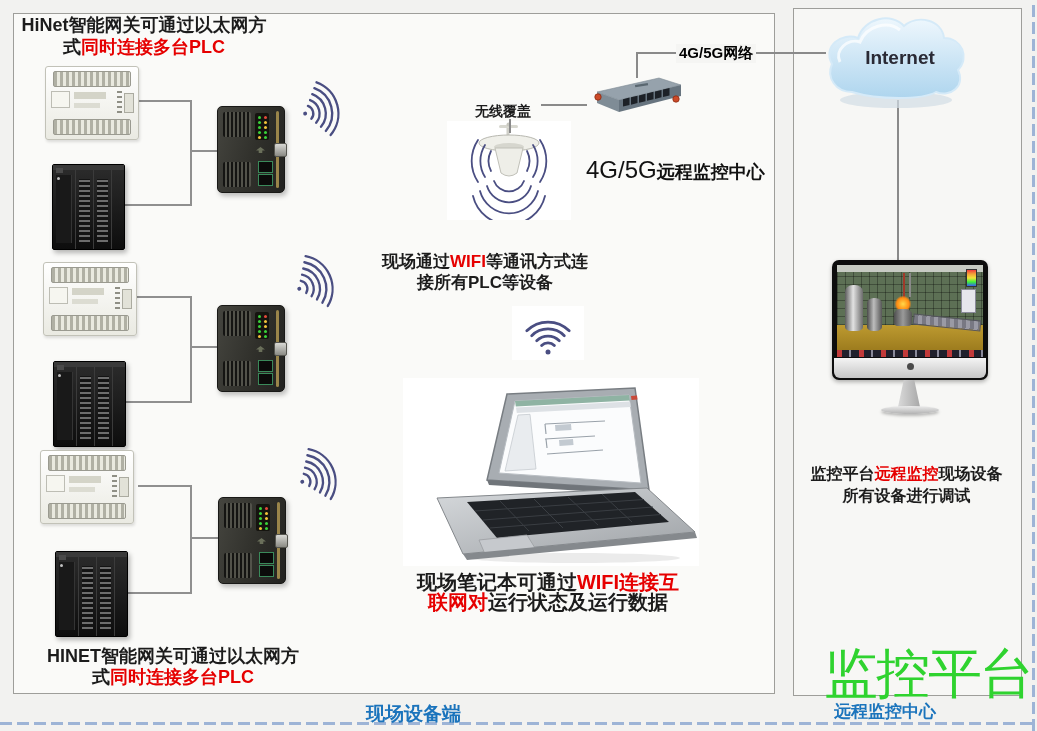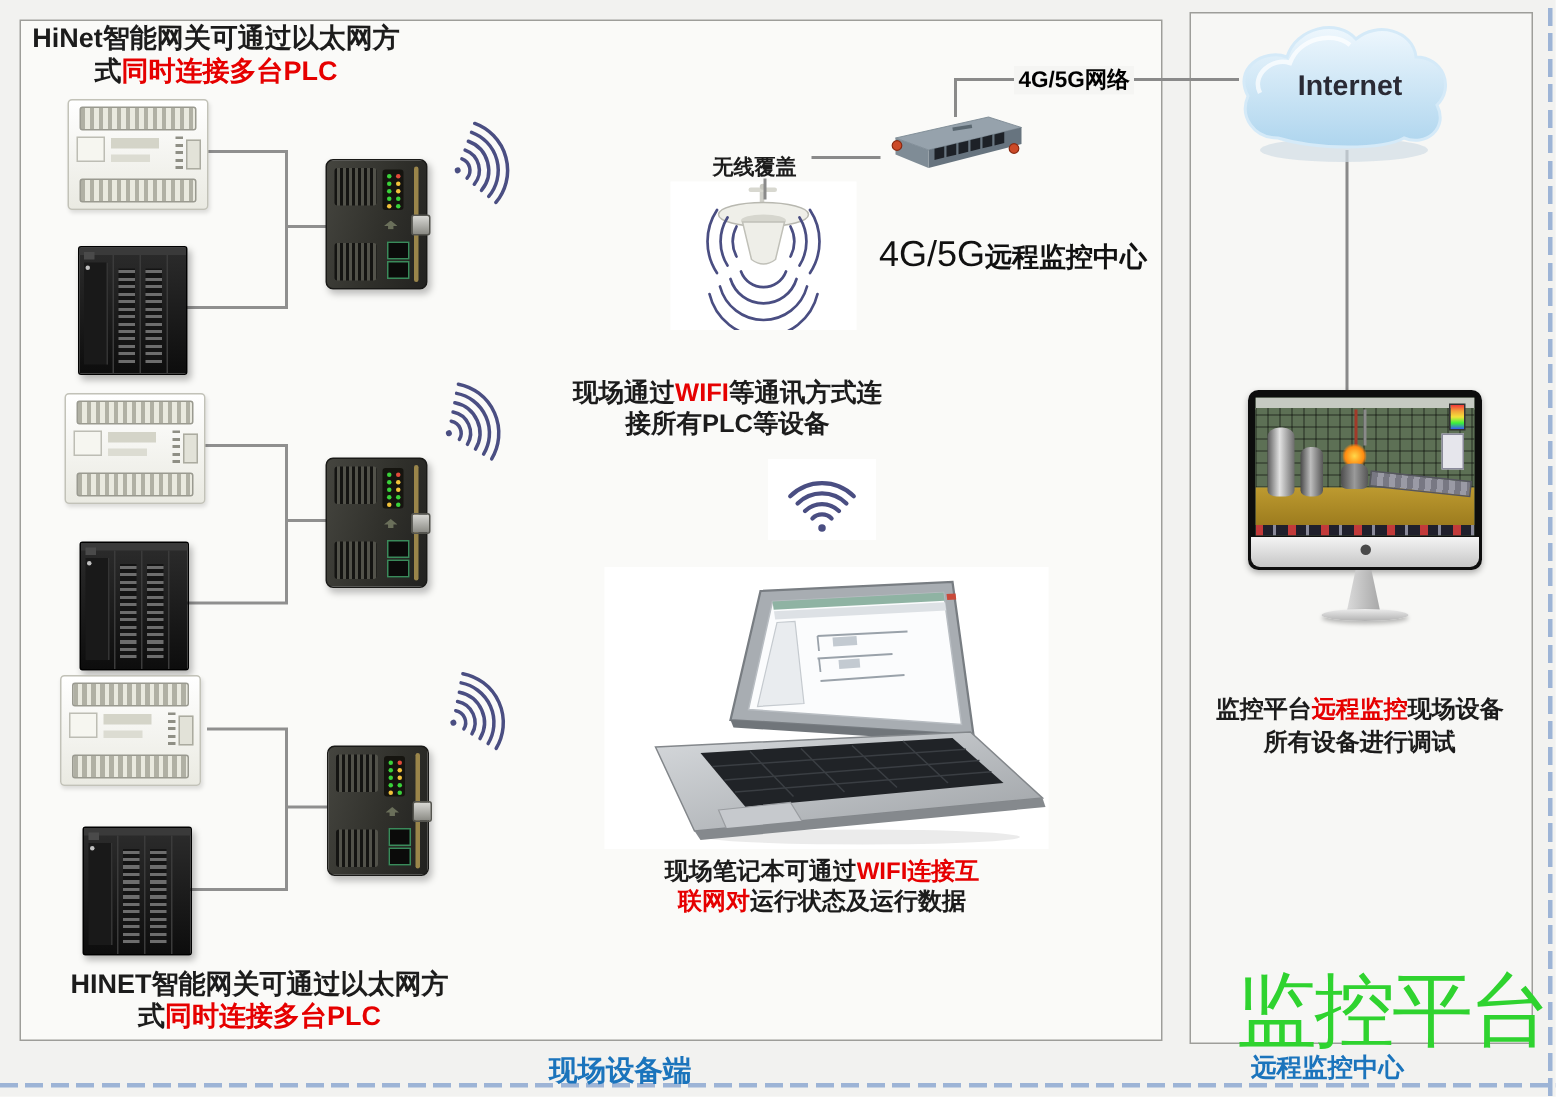--- a/index.html
+++ b/index.html
@@ -16,21 +16,21 @@
   
   .hline{position:absolute;height:2px;background:#8f8f8f;}
   .vline{position:absolute;width:2px;background:#8f8f8f;}
   .thin{background:#8a8a8a;}
   
   .note{position:absolute;text-align:center;font-weight:bold;color:#1c1c1c;}
   .red{color:#e60000;}
   #top-left-note{left:16px;top:14px;width:256px;font-size:18px;line-height:22px;}
   #bottom-left-note{left:38px;top:646px;width:270px;font-size:18px;line-height:21px;}
   #center-note{left:366px;top:251px;width:238px;font-size:17px;line-height:21px;}
-  #laptop-note{left:413px;top:572px;width:270px;font-size:16px;line-height:20px;}
+  #laptop-note{left:413px;top:572px;width:270px;font-size:20px;line-height:20px;}
   #monitor-note{left:797px;top:441px;width:219px;font-size:16px;line-height:22px;}
   #network-label{left:676px;top:44px;font-size:15px;font-weight:bold;color:#000000;background:#f5f5f3;padding:0 3px;z-index:6;}
   #coverage-label{left:475px;top:103px;font-size:14px;font-weight:bold;color:#1c1c1c;z-index:6;}
   #router-label{left:586px;top:156px;z-index:6;white-space:nowrap;}
   #router-label .big{font-size:24px;font-weight:normal;color:#111;}
   #router-label .small{font-size:18px;font-weight:bold;color:#111;}
   #internet-label{left:838px;top:47px;width:124px;text-align:center;font-size:19px;font-weight:bold;color:#2a2a35;z-index:8;}
   .zone-label{position:absolute;font-weight:bold;color:#1b74bc;z-index:6;}
   #field-zone-label{left:366px;top:701px;font-size:19px;}
   #remote-zone-label{left:834px;top:700px;font-size:17px;}

